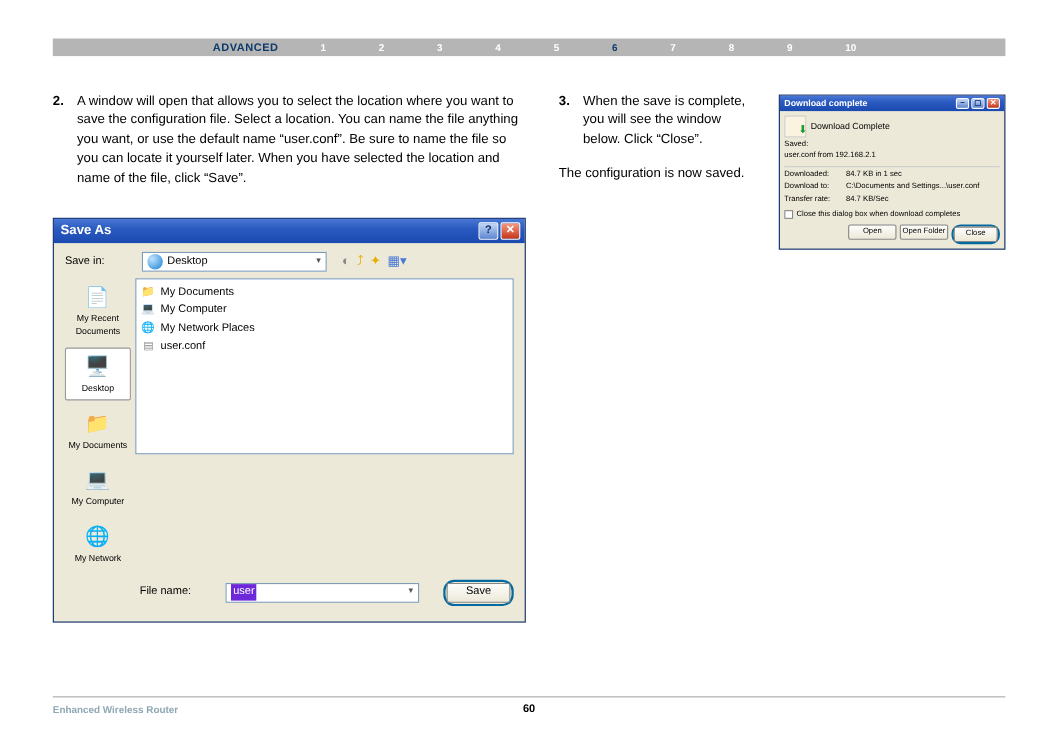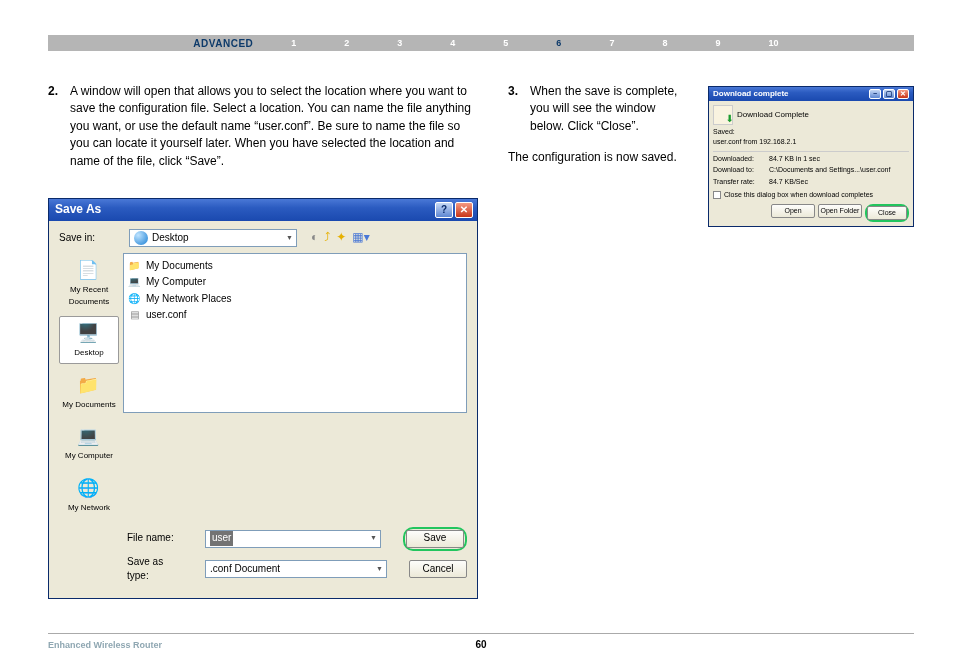--- a/index.html
+++ b/index.html
@@ -126,28 +126,28 @@
   .fi.file { color:#888; }
 
   .bottom-rows { padding: 4px 4px 4px 72px; }
   .brow { display:flex; align-items:center; gap:22px; margin-bottom:4px;}
   .brow label { width:56px; }
   .brow .combo {
     flex:1; height:18px; border:1px solid #7f9db9; background:#fff;
     display:flex; align-items:center; padding-left:4px; position:relative;
     font-size:10px;
   }
-  .brow .combo.fn span { background:#737373; color:#fff; padding:0 2px;}
+  .brow .combo.fn span { background:#6d28d9; color:#fff; padding:0 2px;}
   .brow .combo::after { content:'▼'; position:absolute; right:3px; font-size:7px; color:#555; }
   .winbtn {
     width:58px; height:18px; border:1px solid #888; border-radius:2px;
     background:linear-gradient(#fdfdfb,#ece9d8);
     font-size:10px; display:flex; align-items:center; justify-content:center;
   }
-  .redcircle { border:2px solid #22c55e; border-radius:10px; padding:1px; }
+  .redcircle { border:2px solid #0369a1; border-radius:10px; padding:1px; }
 
   
   .dlcomplete {
     width: 206px;
     border:1px solid #0a2a6a;
     background:#ece9d8;
     font-size:8px;
     margin-top: 3px;
   }
   .dlcomplete .titlebar {
@@ -281,27 +281,20 @@
         <div class="bottom-rows">
           <div class="brow">
             <label>File name:</label>
             <div class="combo fn">
                 <span>user</span>
               </div>
             <span class="redcircle">
                 <span class="winbtn">Save</span>
               </span>
           </div>
-          <div class="brow">
-            <label>Save as type:</label>
-            <div class="combo">
-                <span>.conf Document</span>
-              </div>
-            <span class="winbtn">Cancel</span>
-          </div>
         </div>
       </div>
     </div>
   </div>
 
   <div class="col" style="display:flex; gap:20px;">
     <div style="flex:1">
       <div class="step">
         <div class="step-num">3.</div>
         <div class="step-body">

